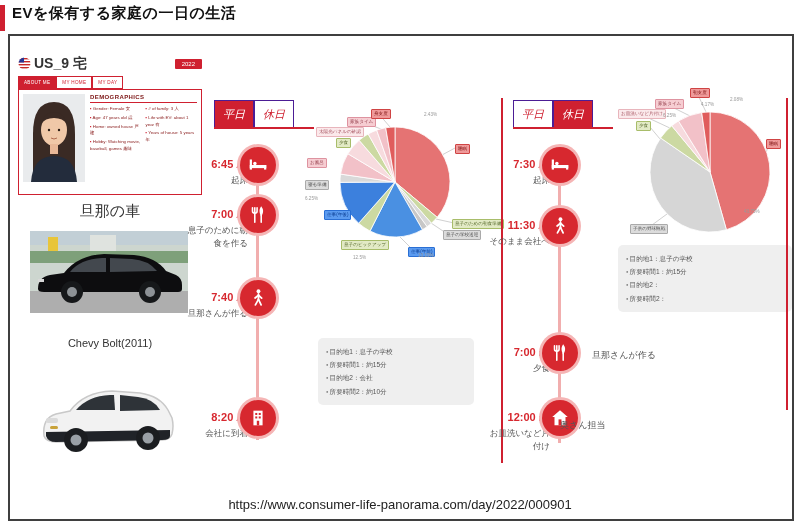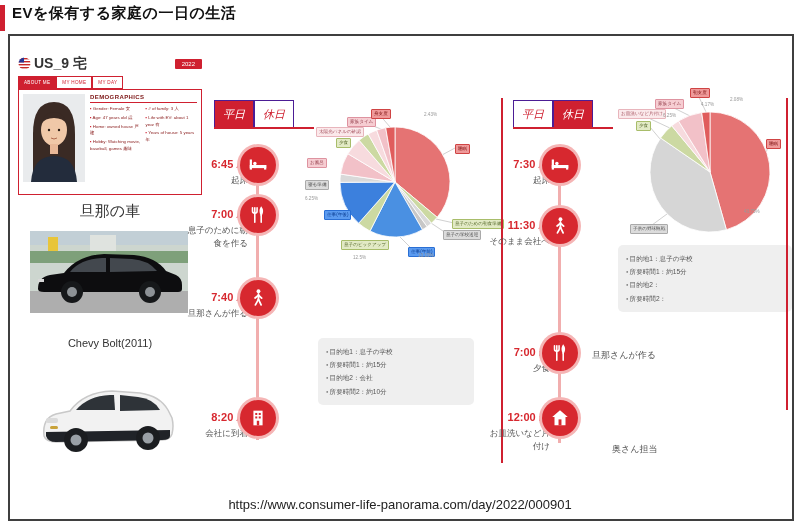--- a/index.html
+++ b/index.html
@@ -345,21 +345,21 @@
 
   <div class="abs tl-time" style="left:492px;top:411px;">
     <span>12:00</span> <span class="ampm">PM</span></div>
   <div class="abs tl-label" style="left:488px;top:427px;">お皿洗いなど片付け</div>
   <div class="abs tl-circle" style="left:542px;top:400px;">
     <svg width="22" height="22" viewBox="0 0 24 24">
       <path d="M12 3.5 L3.5 11 H6 V20 H18 V11 H20.5 Z" fill="#fff"></path>
       <rect x="10.4" y="13.5" width="3.2" height="6.5" fill="#d7282f"></rect>
     </svg>
   </div>
-  <div class="abs tl-side" style="left:612px;top:419px;margin-top:24px;">奥さん担当</div>
+  <div class="abs tl-side" style="left:560px;top:419px;">奥さん担当</div>
 
   <svg class="abs" style="left:610px;top:85px;" width="185" height="155" viewBox="0 0 185 155">
     <g stroke="#bbb" stroke-width="0.7">
       <line x1="155" y1="70" x2="160" y2="57"></line>
       <line x1="57" y1="129" x2="42" y2="140"></line>
       <line x1="50" y1="54" x2="40" y2="42"></line>
       <line x1="80" y1="31" x2="58" y2="20"></line>
       <line x1="96" y1="27" x2="88" y2="10"></line>
       <line x1="62" y1="44" x2="32" y2="30"></line>
     </g>

